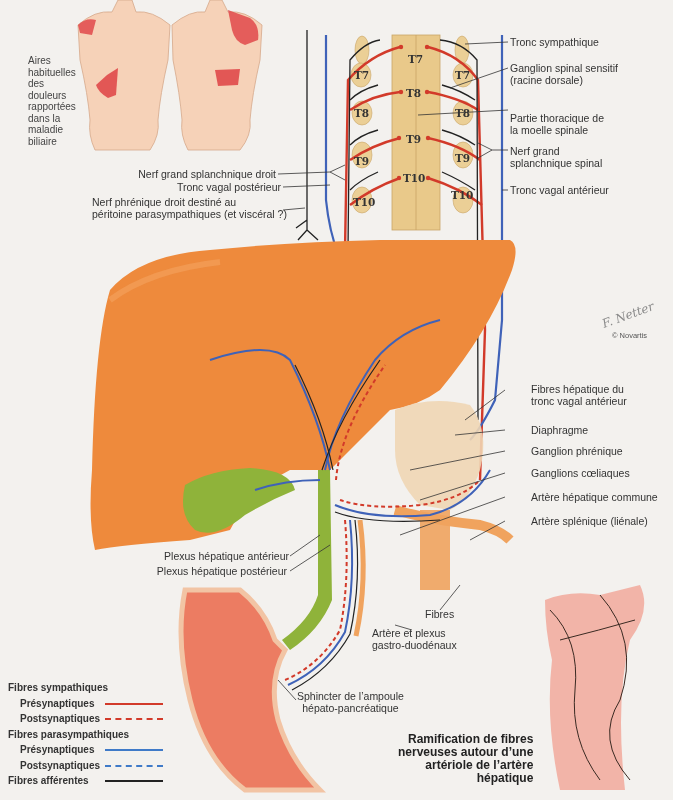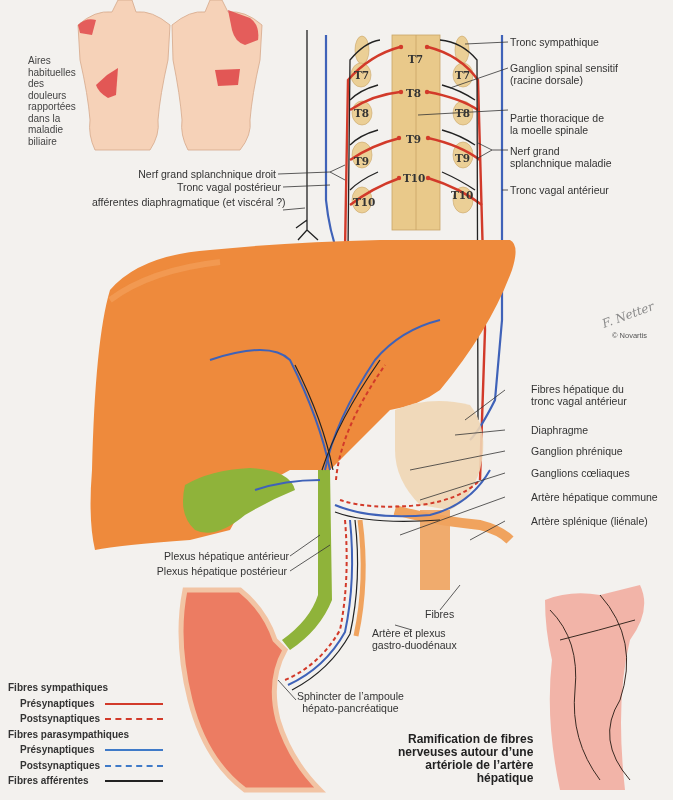--- a/index.html
+++ b/index.html
@@ -180,21 +180,21 @@
 <div class="lbl" style="left:510px;top:62px;">
   <div>Ganglion spinal sensitif</div>
   <div>(racine dorsale)</div>
 </div>
 <div class="lbl" style="left:510px;top:104px;margin-top:8px;">
   <div>Partie thoracique de</div>
   <div>la moelle spinale</div>
 </div>
 <div class="lbl" style="left:510px;top:145px;">
   <div>Nerf grand</div>
-  <div>splanchnique maladie</div>
+  <div>splanchnique spinal</div>
 </div>
 <div class="lbl" style="left:510px;top:184px;">
   <div>Tronc vagal antérieur</div>
 </div>
 <div class="lbl" style="left:531px;top:383px;">
   <div>Fibres hépatique du</div>
   <div>tronc vagal antérieur</div>
 </div>
 <div class="lbl" style="left:531px;top:424px;">
   <div>Diaphragme</div>
@@ -212,21 +212,22 @@
   <div>Artère splénique (liénale)</div>
 </div>
 
 <div class="lbl r" style="right:397px;top:168px;">
   <div>Nerf grand splanchnique droit</div>
 </div>
 <div class="lbl r" style="right:392px;top:181px;">
   <div>Tronc vagal postérieur</div>
 </div>
 <div class="lbl" style="left:92px;top:196px;">
-  <div>afférentes diaphragmatique (et viscéral ?)</div>
+  <div>Nerf phrénique droit destiné au</div>
+  <div>péritoine parasympathiques (et viscéral ?)</div>
 </div>
 <div class="lbl r" style="right:384px;top:550px;">
   <div>Plexus hépatique antérieur</div>
 </div>
 <div class="lbl r" style="right:386px;top:565px;">
   <div>Plexus hépatique postérieur</div>
 </div>
 
 <div class="lbl" style="left:425px;top:608px;">
   <div>Fibres</div>

